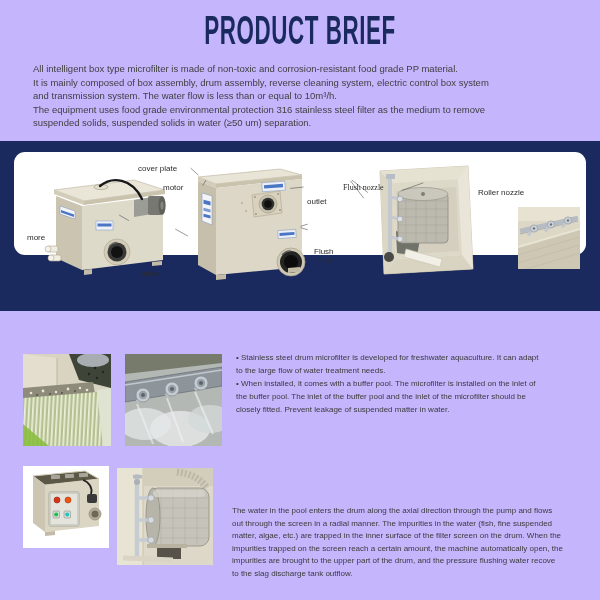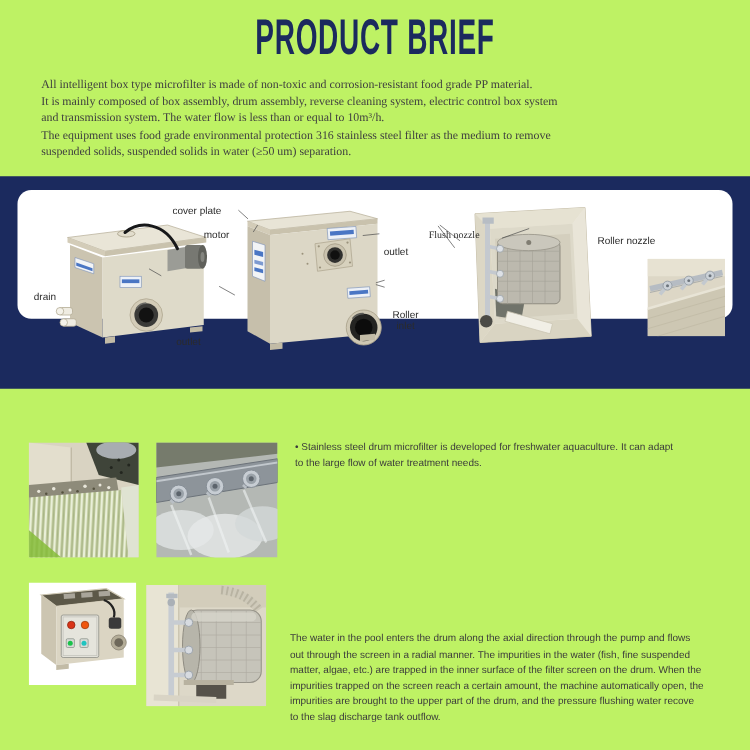--- a/index.html
+++ b/index.html
@@ -1,26 +1,26 @@
 <!DOCTYPE html>
 <html><head>
 <meta charset="utf-8">
 <style>
   html,body{margin:0;padding:0;background:#ffffff;}
   body{width:600px;height:600px;position:relative;font-family:"Liberation Sans",sans-serif;color:#3a3a3a;}
-  .page{position:absolute;inset:0;background:#bef264;overflow:hidden;}
+  .page{position:absolute;inset:0;background:#c4b5fd;overflow:hidden;}
 
   
   .title{position:absolute;top:12px;left:0;right:0;margin:0;text-align:center;
          font-size:40px;line-height:36px;font-weight:bold;color:#1b2a5e;
          transform:scaleX(0.56);letter-spacing:1px;white-space:nowrap;}
 
   
   .intro{position:absolute;left:33px;top:62px;width:548px;font-size:9.5px;line-height:13.5px;
-         white-space:pre-line;color:#3f3f3f;font-family:Liberation Serif, serif;}
+         white-space:pre-line;color:#3f3f3f;}
 
   
   .hero{position:absolute;left:0;top:141px;width:600px;height:170px;background:#1b2a5e;}
   .hero-card{position:absolute;left:14px;top:11px;width:572px;height:103px;background:#ffffff;border-radius:11px;}
   .photo{position:absolute;}
   .photo svg{display:block;width:100%;height:100%;}
   .hero-label{position:absolute;font-size:8px;line-height:9px;color:#2b2b2b;white-space:pre-line;}
   .leader{position:absolute;inset:0;width:100%;height:100%;pointer-events:none;}
 
   
@@ -199,24 +199,24 @@
           <line x1="297" y1="103" x2="287" y2="106"></line>
           <line x1="297" y1="111" x2="287" y2="108"></line>
           <line x1="360" y1="40" x2="383" y2="58"></line>
           <line x1="358" y1="41" x2="377" y2="66"></line>
           <line x1="462" y1="44" x2="431" y2="55"></line>
         </g>
       </svg>
 
       <span class="hero-label" style="left:124px;top:12px;">cover plate</span>
       <span class="hero-label" style="left:149px;top:31px;text-align:right;">motor</span>
-      <span class="hero-label" style="left:13px;top:81px;">drain</span>
+      <span class="hero-label" style="left:13px;top:81px;">more</span>
       <span class="hero-label" style="left:127px;top:117px;">outlet</span>
       <span class="hero-label" style="left:293px;top:45px;">outlet</span>
-      <span class="hero-label" style="left:300px;top:95px;text-align:center;">Roller
+      <span class="hero-label" style="left:300px;top:95px;text-align:center;">Flush
 inlet</span>
       <span class="hero-label" style="left:329px;top:31px;font-family:Liberation Serif, serif;">Flush nozzle</span>
       <span class="hero-label" style="left:464px;top:36px;">Roller nozzle</span>
     </div>
   </div>
 
   <div class="photo pA">
     <svg viewBox="0 0 88 92">
       <defs>
         <pattern id="wfall" width="4" height="10" patternUnits="userSpaceOnUse" patternTransform="rotate(3)">
@@ -282,20 +282,23 @@
         <line x1="12" y1="50" x2="28" y2="90"></line>
           <line x1="42" y1="44" x2="58" y2="88"></line>
           <line x1="70" y1="38" x2="88" y2="80"></line>
       </g>
     </svg>
   </div>
 
   <ul class="bullets">
     <li>Stainless steel drum microfilter is developed for freshwater aquaculture. It can adapt
 to the large flow of water treatment needs.</li>
+    <li>When installed, it comes with a buffer pool. The microfilter is installed on the inlet of
+the buffer pool. The inlet of the buffer pool and the inlet of the microfilter should be
+closely fitted. Prevent leakage of suspended matter in water.</li>
   </ul>
 
   <div class="photo pC">
     <svg viewBox="0 0 86 82">
       <rect width="86" height="82" fill="#ffffff"></rect>
       <polygon points="10,10 62,5 76,13 22,19" fill="#5c5848"></polygon>
       <rect x="28" y="9" width="9" height="4" fill="#a9a59a" transform="rotate(-4 32 11)"></rect>
       <rect x="42" y="8" width="9" height="4" fill="#a9a59a" transform="rotate(-4 46 10)"></rect>
       <rect x="56" y="7" width="9" height="4" fill="#a9a59a" transform="rotate(-4 60 9)"></rect>
       <polygon points="10,10 62,5 76,13 22,19" fill="none" stroke="#cfc8b4" stroke-width="1"></polygon>

